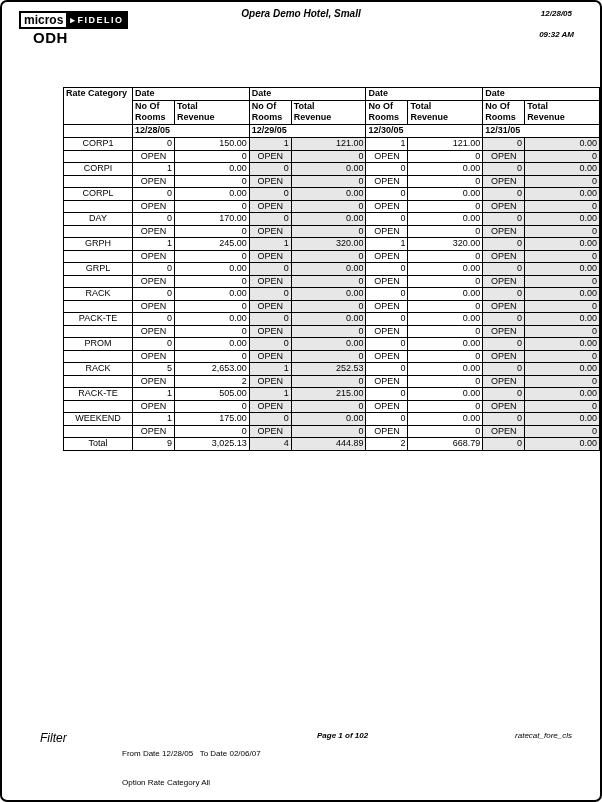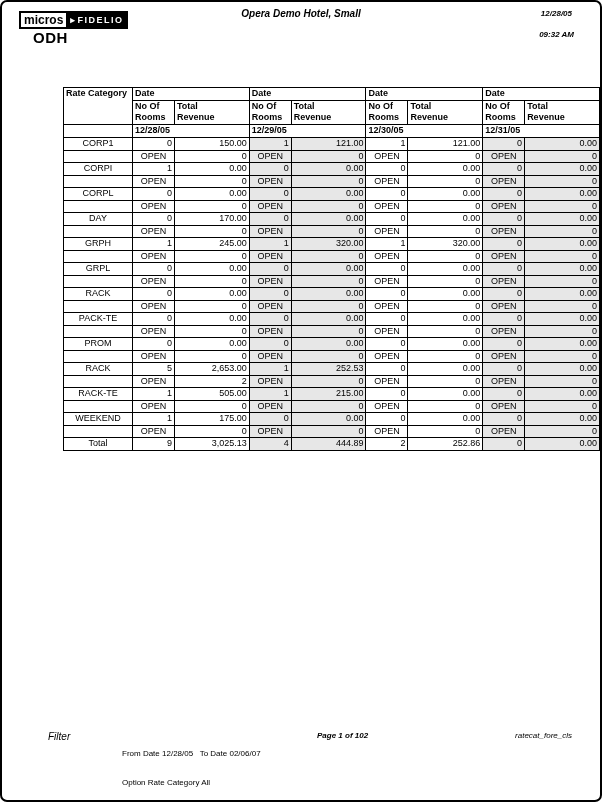--- a/index.html
+++ b/index.html
@@ -41,21 +41,21 @@
   tr.hrow2{height:24px;}
   tr.hrow3{height:13px;}
   .report-table th.sub{white-space:pre-line;}
   .report-table th.date-val{font-weight:bold;}
   .report-table tbody tr{height:12.5px;}
   .report-table td.num{text-align:right;}
   .report-table td.lbl{text-align:center;}
   .report-table td.cat-cell{text-align:center;}
   .report-table td.shade{background:var(--shade,#e7e7e7);}
   
-  .filter-label{position:absolute;left:46px;top:729px;font-style:italic;font-size:10px;}
+  .filter-label{position:absolute;left:38px;top:729px;font-style:italic;font-size:12px;}
   .filter-lines{position:absolute;left:120px;top:728px;font-size:8px;line-height:9.6px;white-space:pre;}
   .page-info{position:absolute;left:315px;top:729px;width:110px;text-align:left;font-style:italic;font-weight:bold;font-size:8px;}
   .report-id{position:absolute;right:28px;top:729px;font-style:italic;font-size:8px;}
 </style>
 </head>
 <body>
 
 <div class="page">
 
   <div class="logo">
@@ -381,21 +381,21 @@
           <td class="lbl shade">OPEN</td>
           <td class="num shade">0</td>
         </tr>
         <tr>
           <td class="cat-cell">Total</td>
           <td class="num">9</td>
           <td class="num">3,025.13</td>
           <td class="num shade">4</td>
           <td class="num shade">444.89</td>
           <td class="num">2</td>
-          <td class="num">252.86</td>
+          <td class="num">668.79</td>
           <td class="num shade">0</td>
           <td class="num shade">0.00</td>
         </tr>
       </tbody>
   </table>
 
   <div class="filter-label">Filter</div>
   <div class="filter-lines">
     <div>From Date 12/28/05   To Date 02/06/07</div>
     <div>Option Rate Category All</div>

